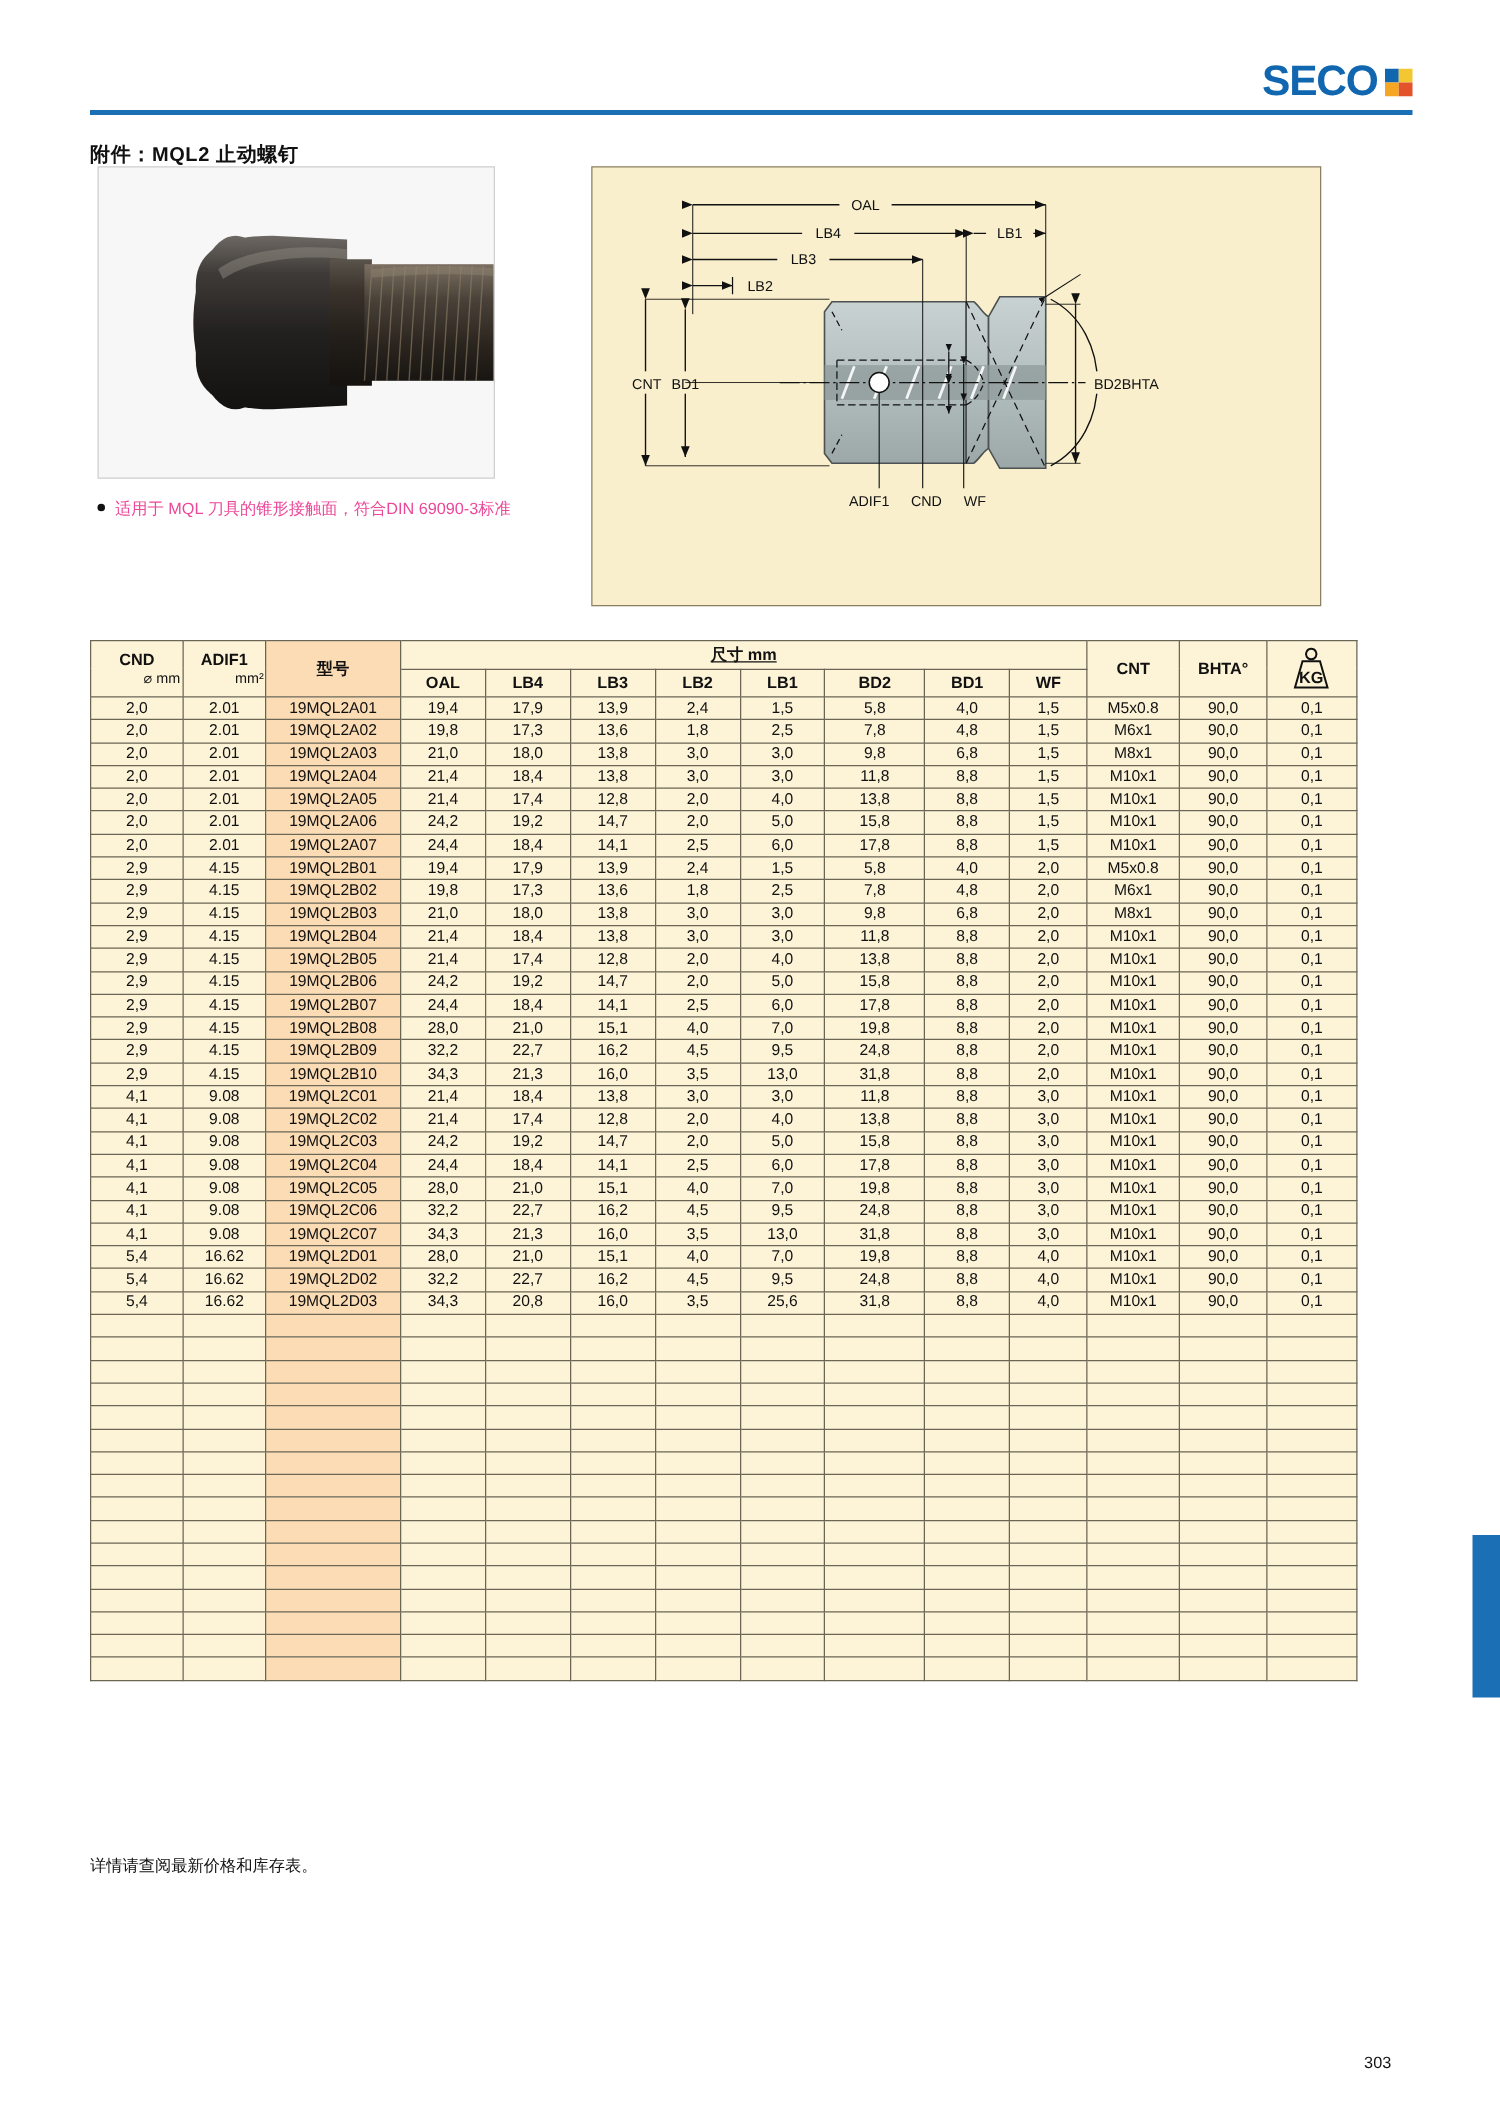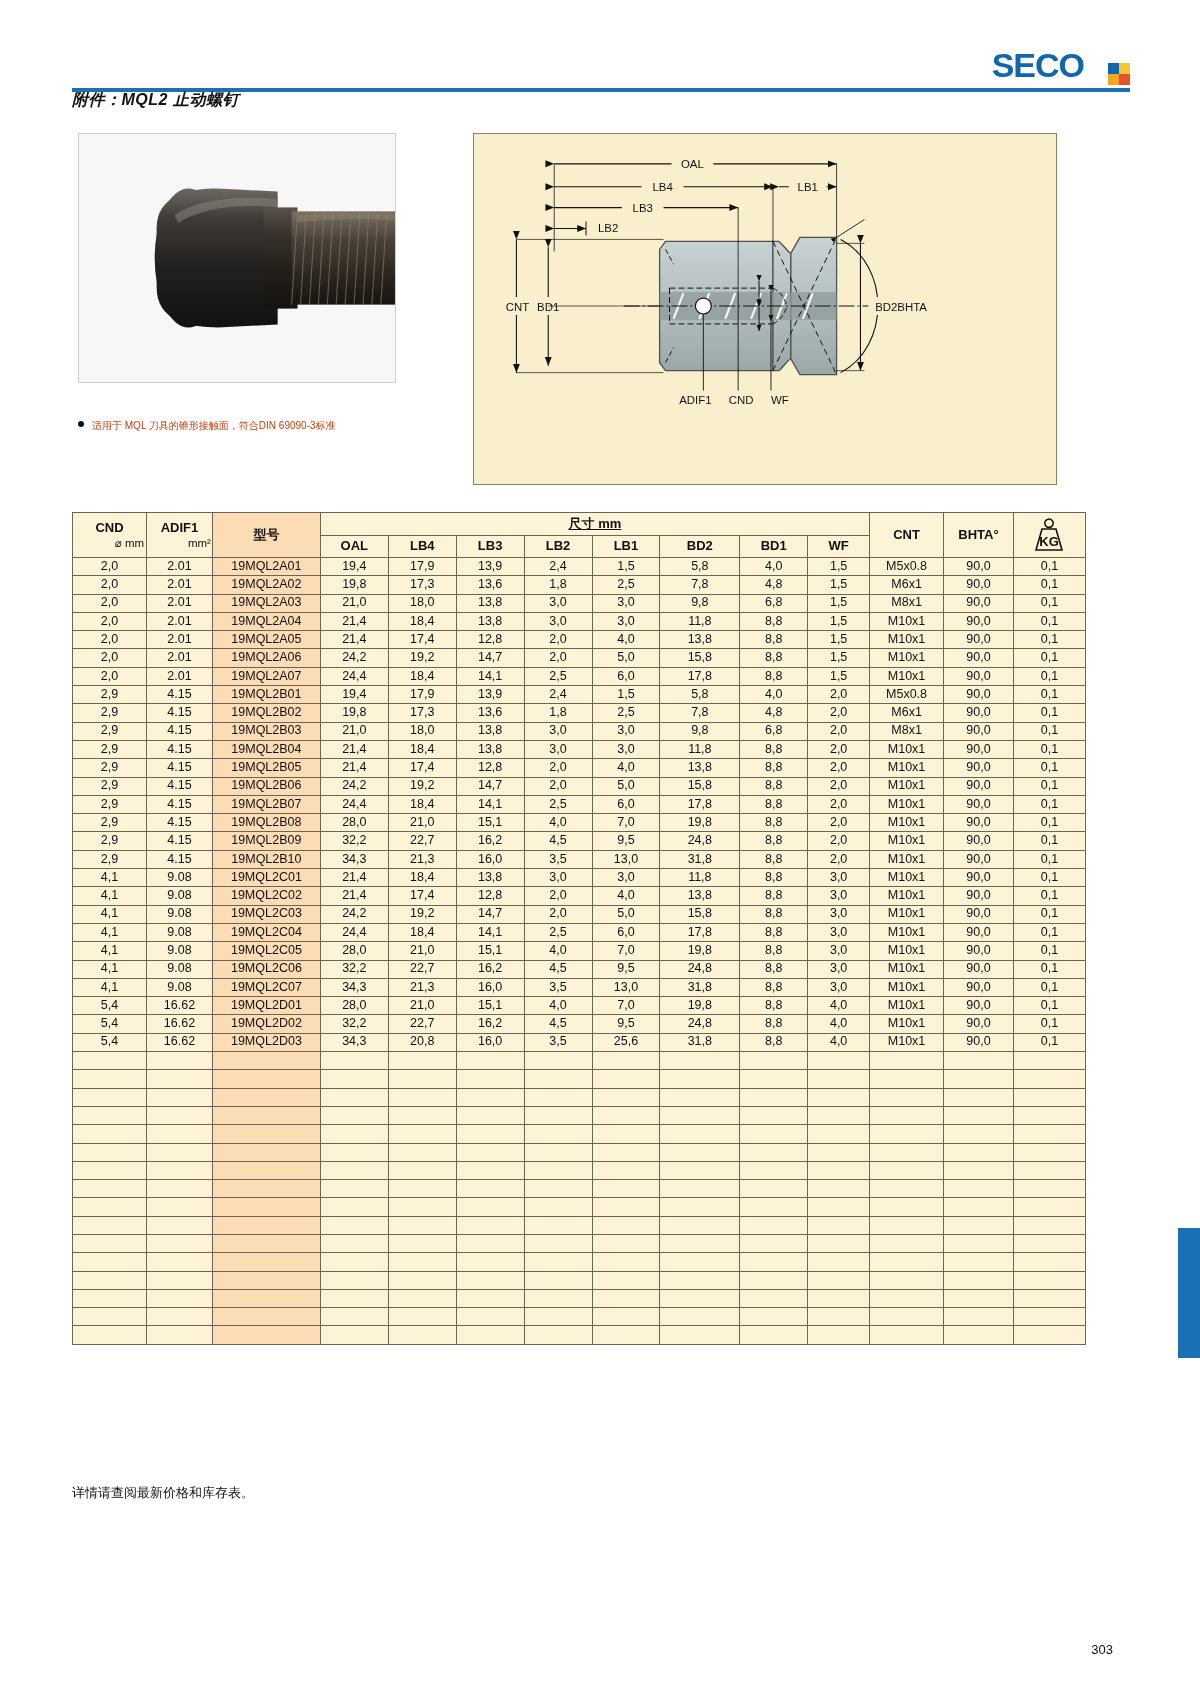--- a/index.html
+++ b/index.html
@@ -12,51 +12,51 @@
     position:relative;
     overflow:hidden;
   }
 
   
   #header { position:absolute; left:72px; top:28px; width:1058px; height:70px; }
   #page-title {
     font-size:27px; font-weight:bold; letter-spacing:1px;
     color:#111; line-height:1; margin:0; padding-top:12px;
   }
-  #logo-wrap { position:absolute; right:0; top:18px; display:flex; align-items:flex-end; gap:24px; }
+  #logo-wrap { position:absolute; right:0; top:18px; display:flex; align-items:center; gap:6px; }
   #logo-text {
     font-size:34px; font-weight:bold; letter-spacing:-1px;
     color:#1166b0; font-family:"Liberation Sans",sans-serif;
     font-style:normal;
   }
   #logo-mark { display:grid; grid-template-columns:1fr 1fr; grid-template-rows:1fr 1fr; width:22px; height:22px; }
   #logo-mark i { display:block; }
   #header-rule {
     position:absolute; left:72px; top:88px; width:1058px; height:4px;
     background:#1a6fb5;
   }
 
   
   #subtitle {
-    position:absolute; left:72px; top:90px;
-    font-size:16px; font-weight:bold; color:#111; letter-spacing:.5px;font-style:italic;
+    position:absolute; left:72px; top:114px;
+    font-size:16px; font-weight:bold; color:#111; letter-spacing:.5px;
   }
 
   
   #photo-panel {
     position:absolute; left:78px; top:133px; width:318px; height:250px;
     background:#f7f7f7; border:1px solid #cfcfcf;
     overflow:hidden;
   }
   #screw { position:absolute; left:0; top:0; width:100%; height:100%; }
 
   
   #note {
-    position:absolute; left:78px; top:419px; width:420px;
-    font-size:10px; color:#c2410c;
+    position:absolute; left:78px; top:398px; width:420px;
+    font-size:13px; color:#ec4899;
   }
   #note .dot { display:inline-block; width:6px; height:6px; border-radius:50%;
                background:#111; margin-right:8px; vertical-align:2px; }
 
   
   #diagram-panel {
     position:absolute; left:473px; top:133px; width:584px; height:352px;
     background:#faefcd; border:1px solid #8a8064;
   }
   #diagram-svg { position:absolute; left:0; top:0; width:100%; height:100%; }

